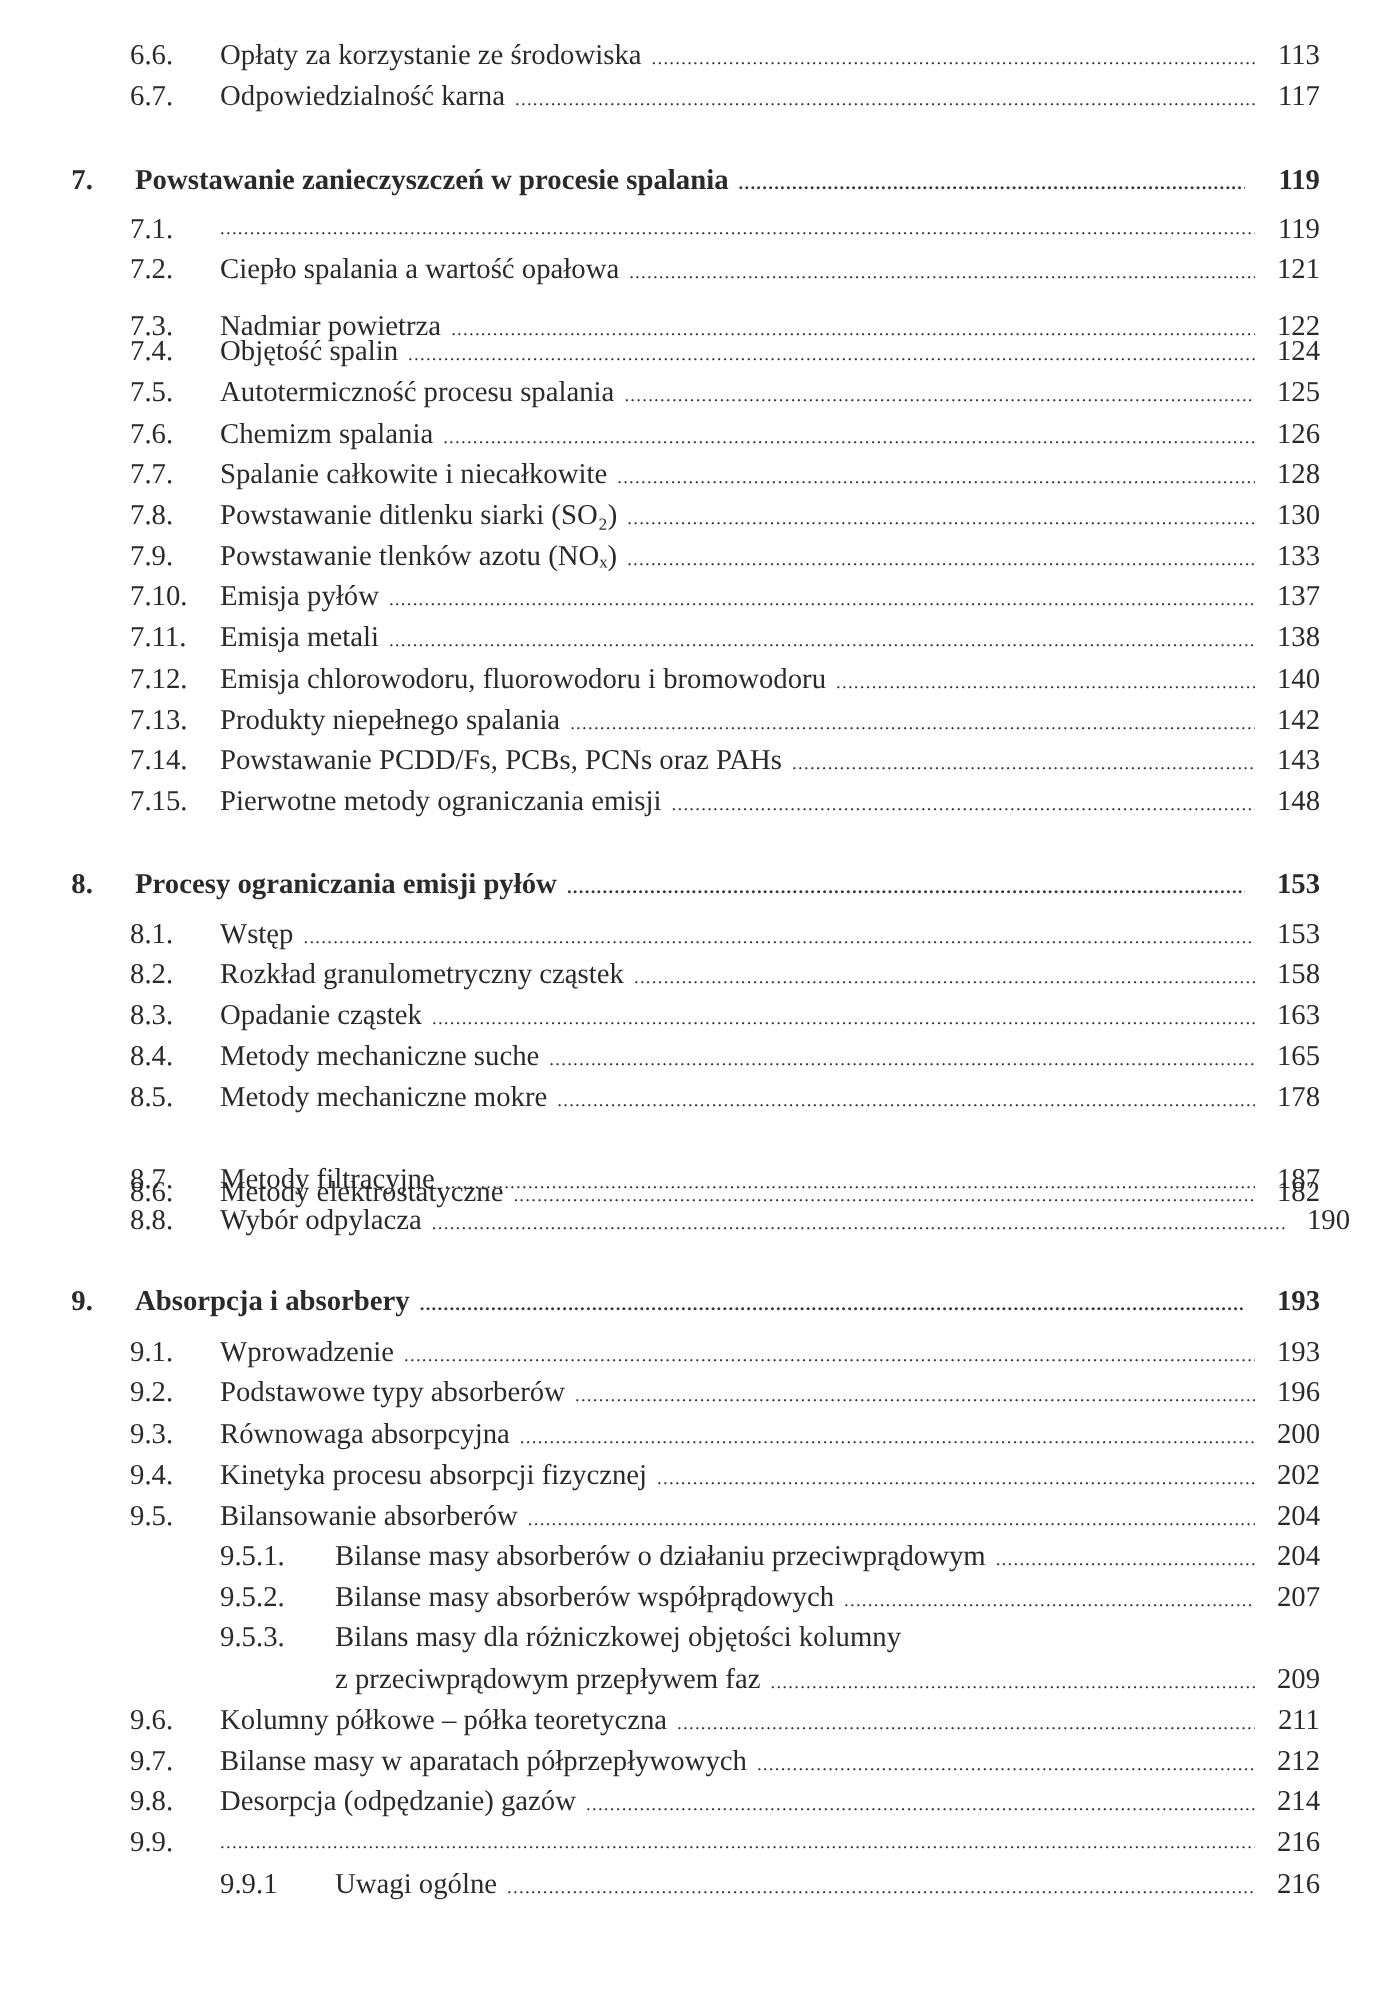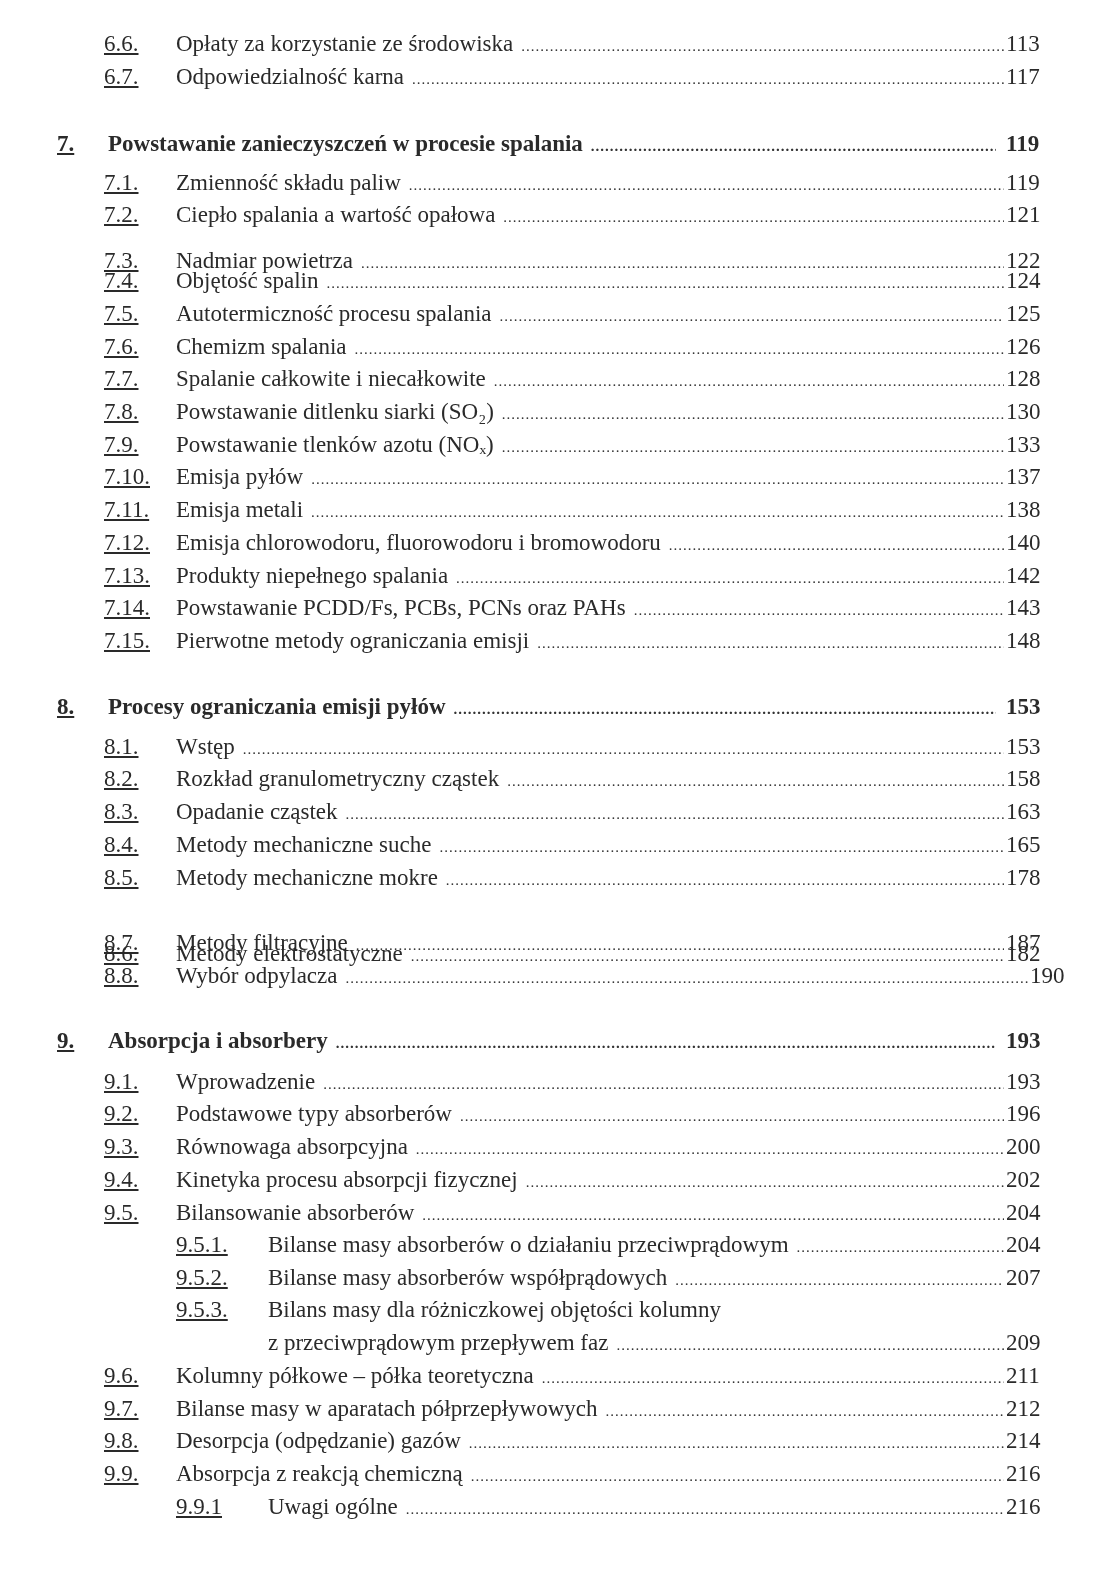--- a/index.html
+++ b/index.html
@@ -6,31 +6,31 @@
   body {
     width: 1112px; height: 1596px; position: relative; overflow: hidden;
     font-family: "Liberation Serif", "DejaVu Serif", serif;
     color: #2a2a2a;
   }
   .toc { position: absolute; left: 0; top: 0; width: 1112px; }
   .row {
     position: absolute; left: 0; width: 1112px; height: 32px;
     font-size: 23px; line-height: 32px;
   }
-  .num { position: absolute; white-space: nowrap; text-decoration: underline; }
+  .num { position: absolute; white-space: nowrap; }
   .title {
     position: absolute; white-space: nowrap; overflow: hidden;
     display: flex; align-items: baseline;
   }
   .title .txt { flex: 0 0 auto; padding-right: 8px; }
   .title .dots {
     flex: 1 1 auto; overflow: hidden; white-space: nowrap;
     color: #333; letter-spacing: 1px; font-size: 15px;
   }
-  .page { position: absolute; right: 56px; text-align: left; width: 50px; }
+  .page { position: absolute; right: 56px; text-align: right; width: 50px; }
   .chapter { font-weight: bold; }
   .chapter .num { left: 57px; }
   .chapter .title { left: 108px; right: 116px; }
   .l1 .num { left: 104px; }
   .l1 .title { left: 176px; right: 108px; }
   .l2 .num { left: 176px; }
   .l2 .title { left: 268px; right: 108px; }
   .l2c .title { left: 268px; right: 108px; text-align: center; }
 </style>
 </head>
@@ -57,21 +57,20 @@
       <span class="num">7.</span>
       <span class="title">
         <span class="txt">Powstawanie zanieczyszczeń w procesie spalania</span>
         <span class="dots">......................................................................................................................................................................................................................</span>
       </span>
       <span class="page">119</span>
     </div>
     <div class="row l1" style="top: 167px;">
       <span class="num">7.1.</span>
       <span class="title">
-        <span class="txt">Zmienność składu paliw</span>
         <span class="dots">......................................................................................................................................................................................................................</span>
       </span>
       <span class="page">119</span>
     </div>
     <div class="row l1" style="top: 199px;">
       <span class="num">7.2.</span>
       <span class="title">
         <span class="txt">Ciepło spalania a wartość opałowa</span>
         <span class="dots">......................................................................................................................................................................................................................</span>
       </span>
@@ -350,21 +349,20 @@
       <span class="num">9.8.</span>
       <span class="title">
         <span class="txt">Desorpcja (odpędzanie) gazów</span>
         <span class="dots">......................................................................................................................................................................................................................</span>
       </span>
       <span class="page">214</span>
     </div>
     <div class="row l1" style="top: 1458px;">
       <span class="num">9.9.</span>
       <span class="title">
-        <span class="txt">Absorpcja z reakcją chemiczną</span>
         <span class="dots">......................................................................................................................................................................................................................</span>
       </span>
       <span class="page">216</span>
     </div>
     <div class="row l2" style="top: 1491px;">
       <span class="num">9.9.1</span>
       <span class="title">
         <span class="txt">Uwagi ogólne</span>
         <span class="dots">......................................................................................................................................................................................................................</span>
       </span>

